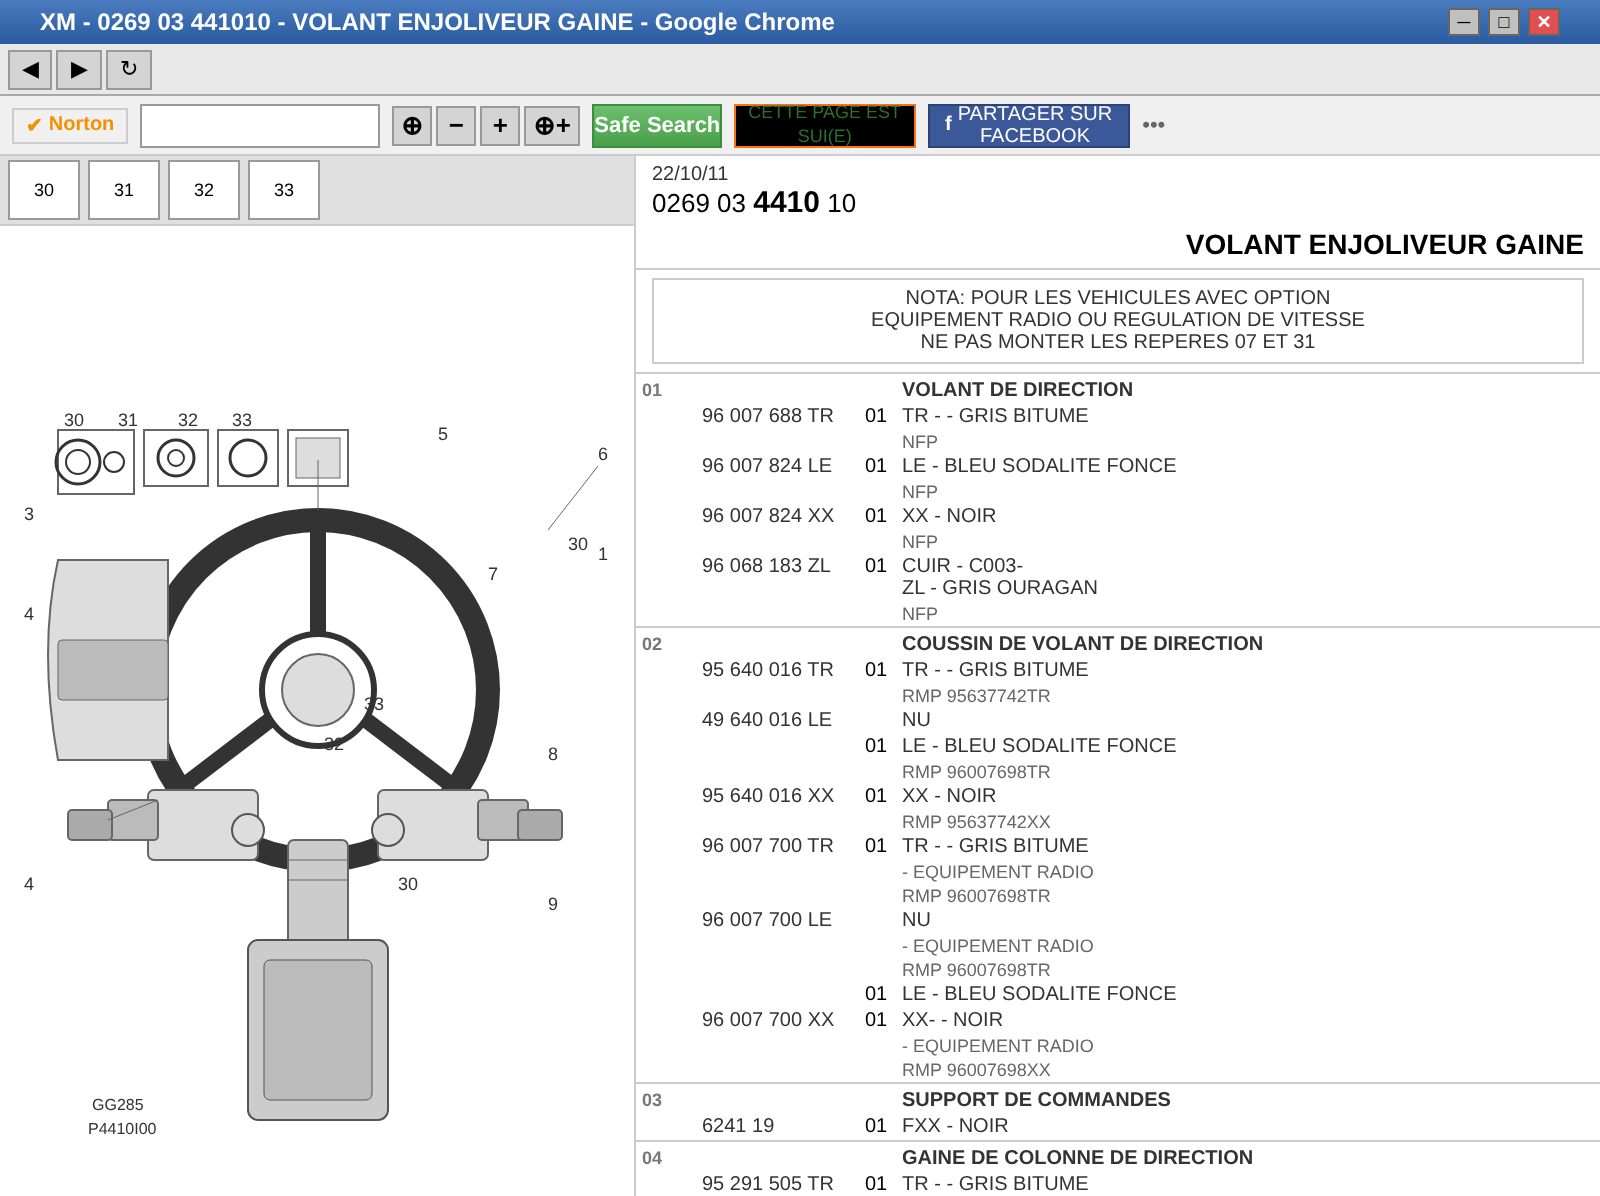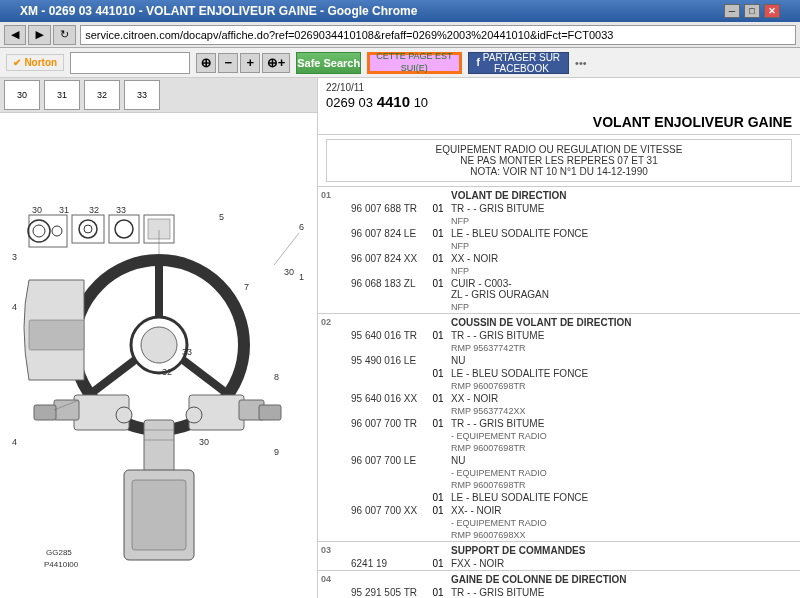--- a/index.html
+++ b/index.html
@@ -97,22 +97,22 @@
       background: #3b5998;
       color: white;
       border: 1px solid #2d4373;
       padding: 2px 8px;
       font-size: 10px;
       cursor: pointer;
       height: 22px;
       display: flex; align-items: center; gap: 3px;
     }
     .page-est-suivie {
-      background: #f0abfc;
-      border: 3px solid #f97316;
+      background: #000000;
+      border: 1px solid #f97316;
       padding: 2px 6px;
       font-size: 9px;
       color: #2a6f2a;
       height: 22px;
       display: flex; align-items: center; text-align: center; line-height: 1.2; justify-content: flex-end;
     }
 
     
     #zoom-bar {
       display: flex; gap: 2px;
@@ -222,21 +222,20 @@
     <div class="title-btn close">✕</div>
   </div>
 </div>
 
 <div id="address-bar">
   <div id="nav-buttons">
     <div class="nav-btn">◀</div>
     <div class="nav-btn">▶</div>
     <div class="nav-btn">↻</div>
   </div>
-  <input type="text" id="address-input" value="service.citroen.com/docapv/affiche.do?ref=0269034410108&amp;refaff=0269%2003%20441010&amp;idFct=FCT0033" style="">
 </div>
 
 <div id="toolbar">
   <div id="norton-logo">
     <span style="color:#f59000;">✔</span>
     <span>Norton</span>
   </div>
   <input type="text" id="search-box" style="">
   <div id="zoom-bar">
     <div class="zoom-btn">⊕</div>
@@ -354,23 +353,23 @@
         <div class="ref-number">
           <span>0269 03</span>
           <span class="ref-bold">4410</span>
           <span>10</span>
         </div>
       </div>
       <div class="part-title">VOLANT ENJOLIVEUR GAINE</div>
     </div>
 
     <div id="nota-box">
+      <div>NOTA: POUR LES VEHICULES AVEC OPTION</div>
       <div>EQUIPEMENT RADIO OU REGULATION DE VITESSE</div>
       <div>NE PAS MONTER LES REPERES 07 ET 31</div>
-      <div>NOTA: VOIR NT 10 N°1 DU 14-12-1990</div>
     </div>
 
     <table id="parts-table">
       <tbody>
 
         <tr class="section-header">
           <td class="subref-col">01</td>
           <td class="ref-col"></td>
           <td class="qty-col"></td>
           <td class="desc-col bold-desc">VOLANT DE DIRECTION</td>
@@ -437,21 +436,21 @@
           <td class="desc-col">TR - - GRIS BITUME</td>
         </tr>
         <tr class="nfp-row">
           <td></td>
           <td></td>
           <td></td>
           <td>RMP 95637742TR</td>
         </tr>
         <tr>
           <td class="subref-col"></td>
-          <td class="ref-col">95 490 016 LE</td>
+          <td class="ref-col">49 640 016 LE</td>
           <td class="qty-col"></td>
           <td class="desc-col">NU</td>
         </tr>
         <tr>
           <td class="subref-col"></td>
           <td class="ref-col"></td>
           <td class="qty-col">01</td>
           <td class="desc-col">LE - BLEU SODALITE FONCE</td>
         </tr>
         <tr class="nfp-row">

